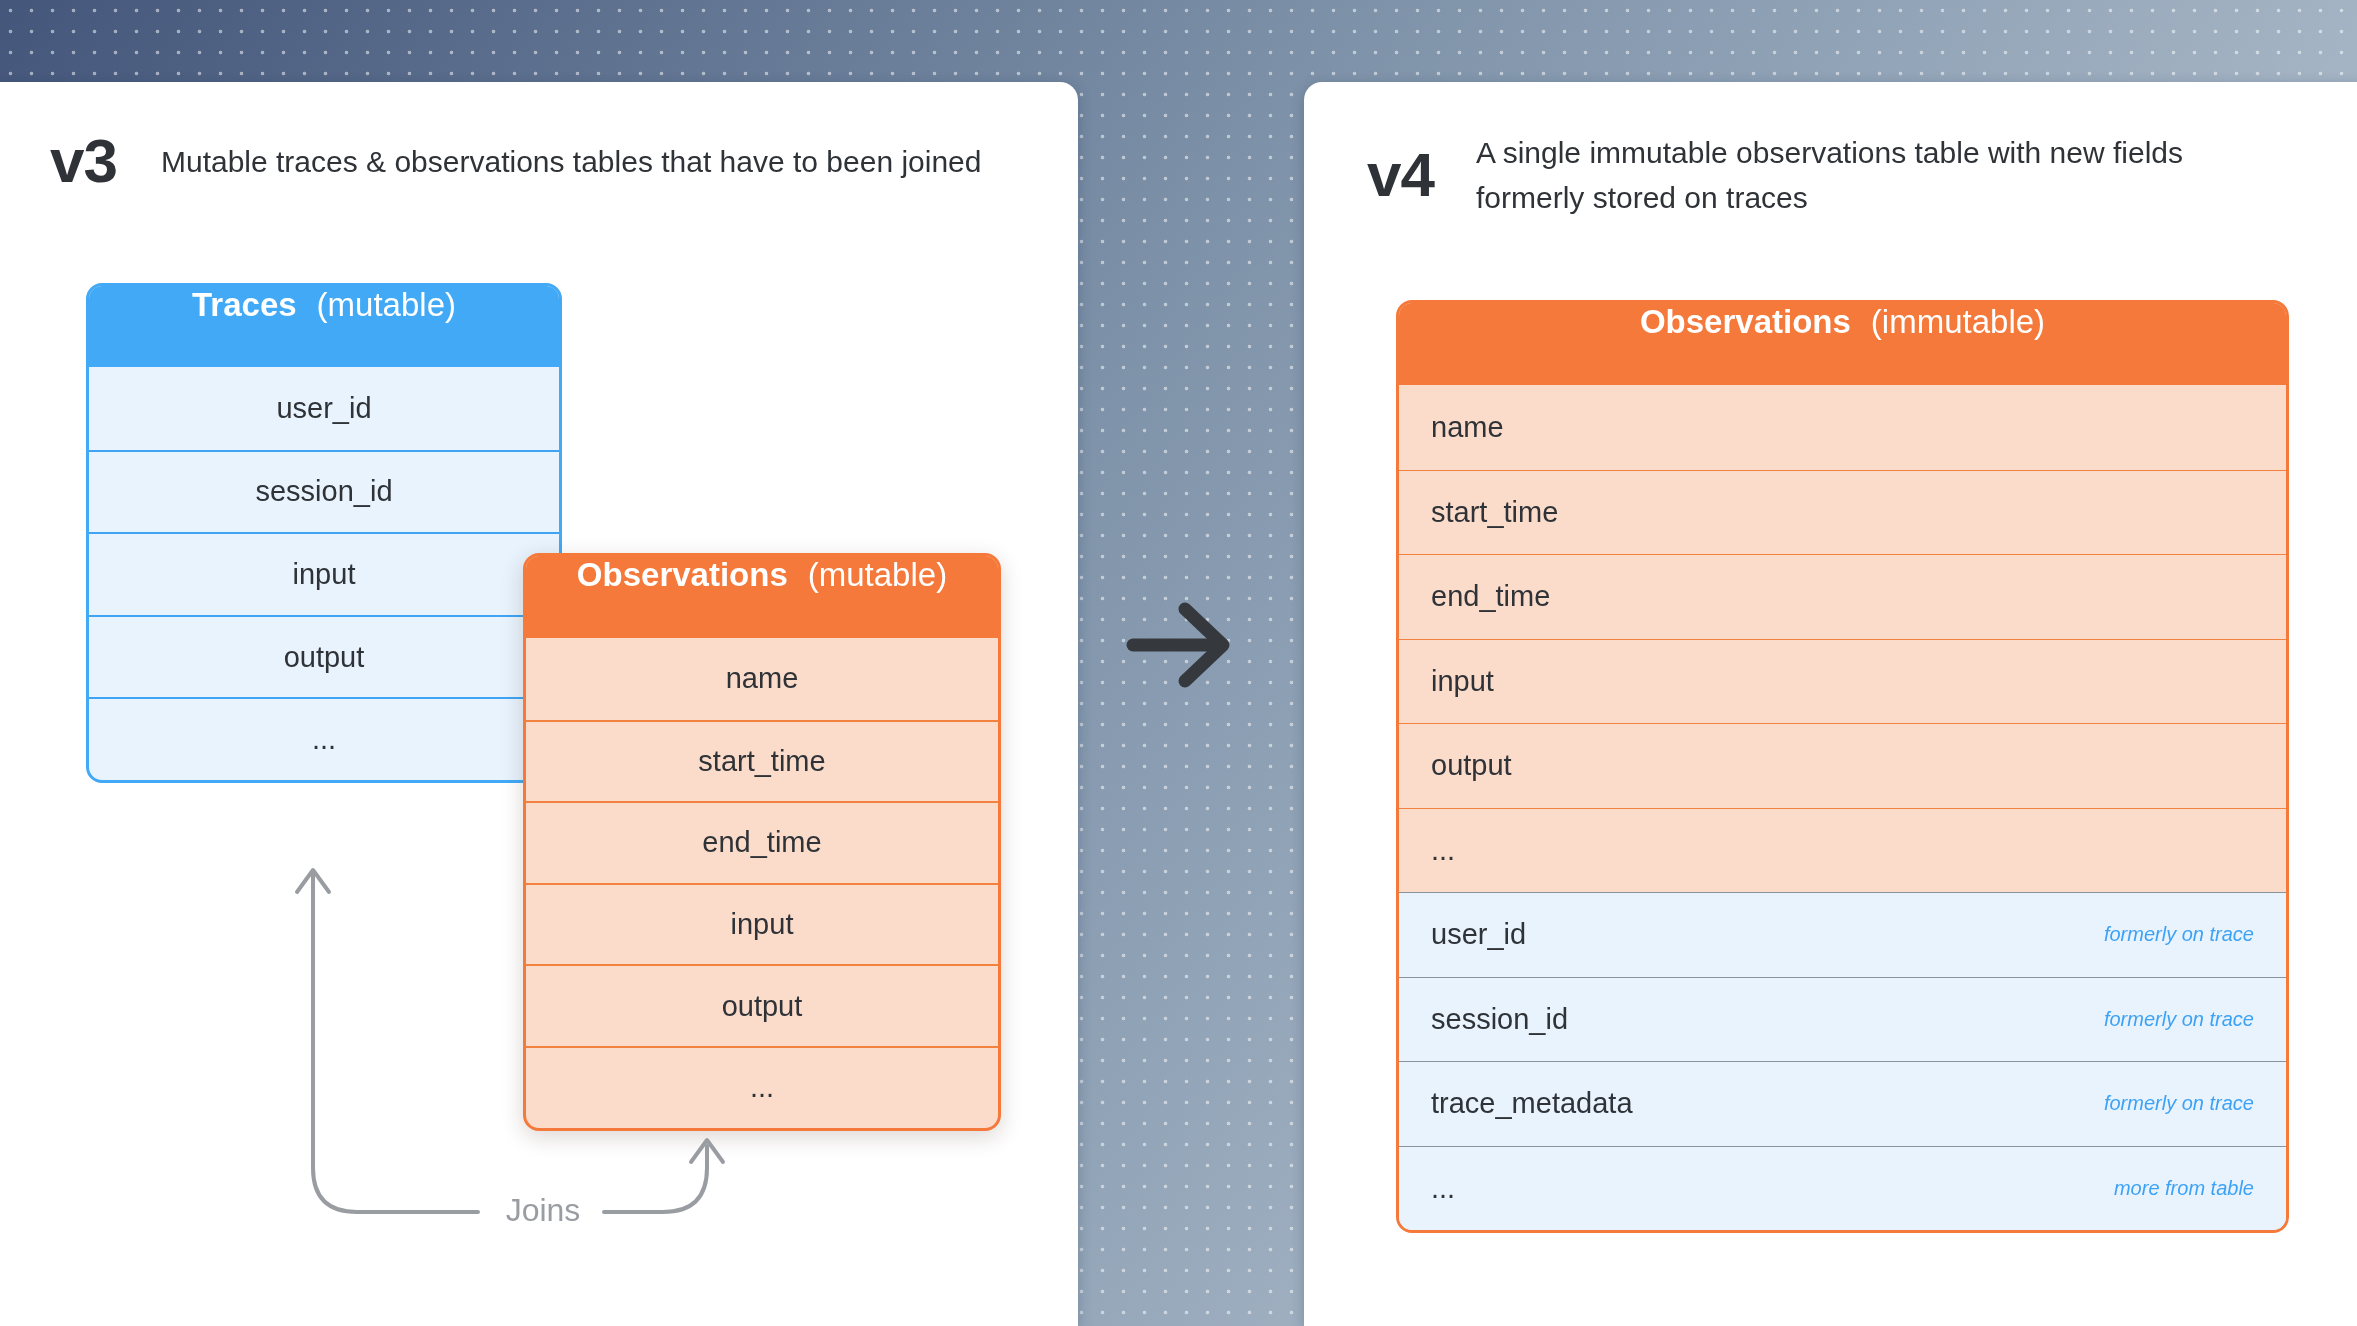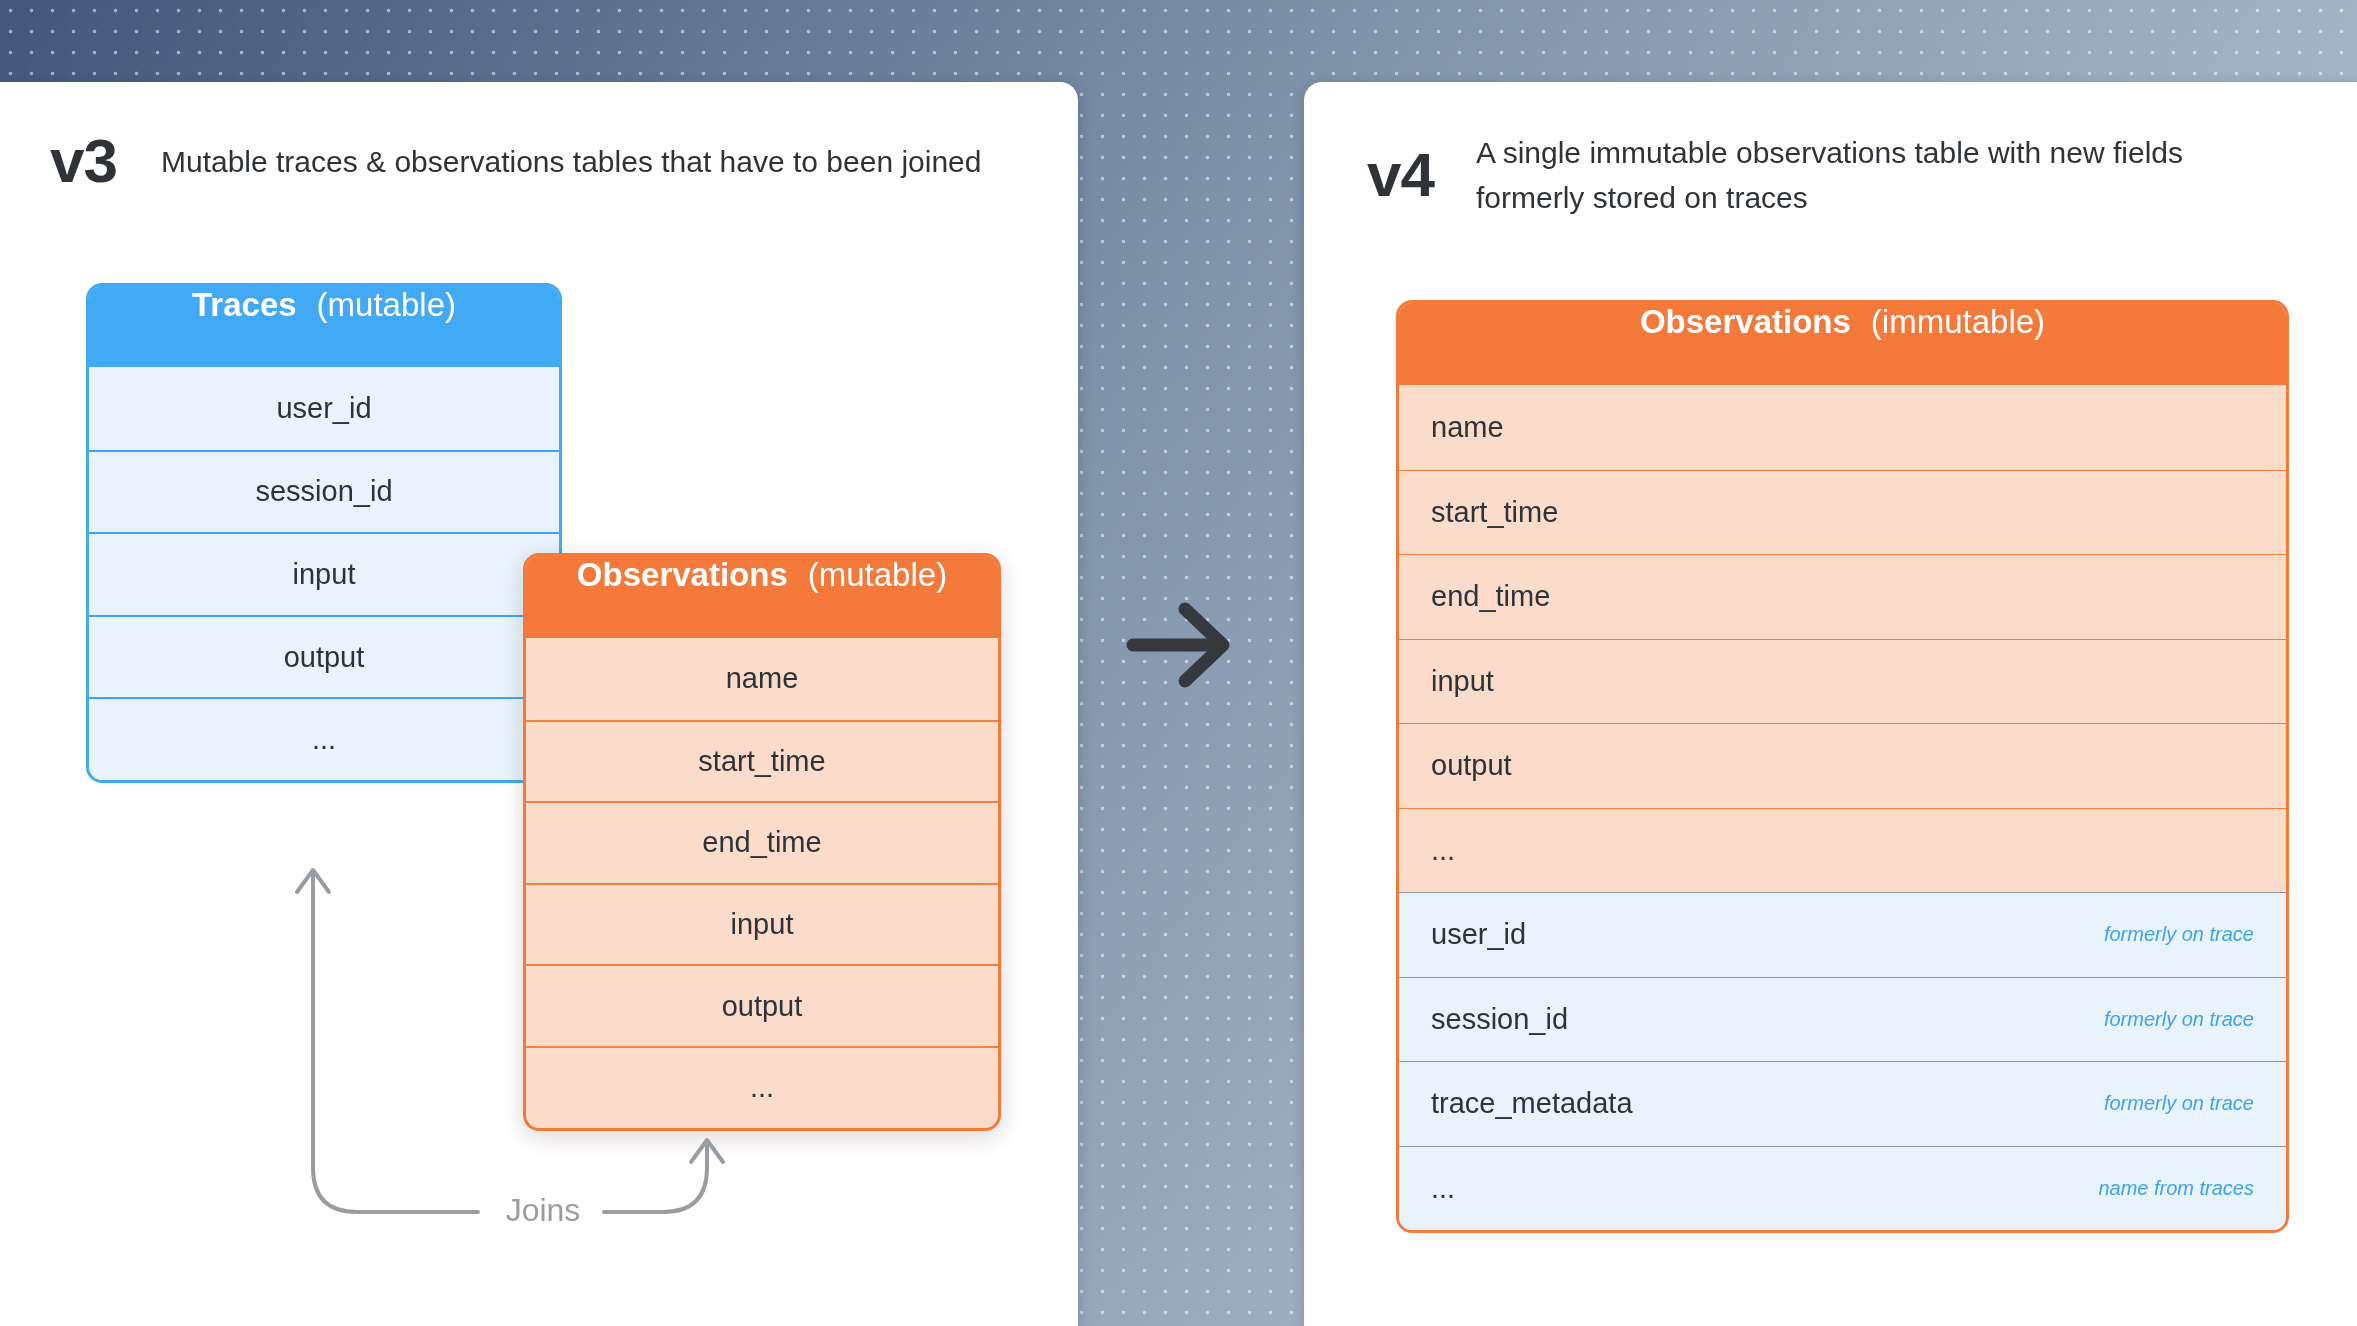--- a/index.html
+++ b/index.html
@@ -145,16 +145,16 @@
     <div class="row traced">
       <span>session_id</span>
       <span class="note">formerly on trace</span>
     </div>
     <div class="row traced">
       <span>trace_metadata</span>
       <span class="note">formerly on trace</span>
     </div>
     <div class="row traced">
       <span>...</span>
-      <span class="note">name from traces</span>
+      <span class="note">more from table</span>
     </div>
   </div>
 </section>
 
 </body></html>

